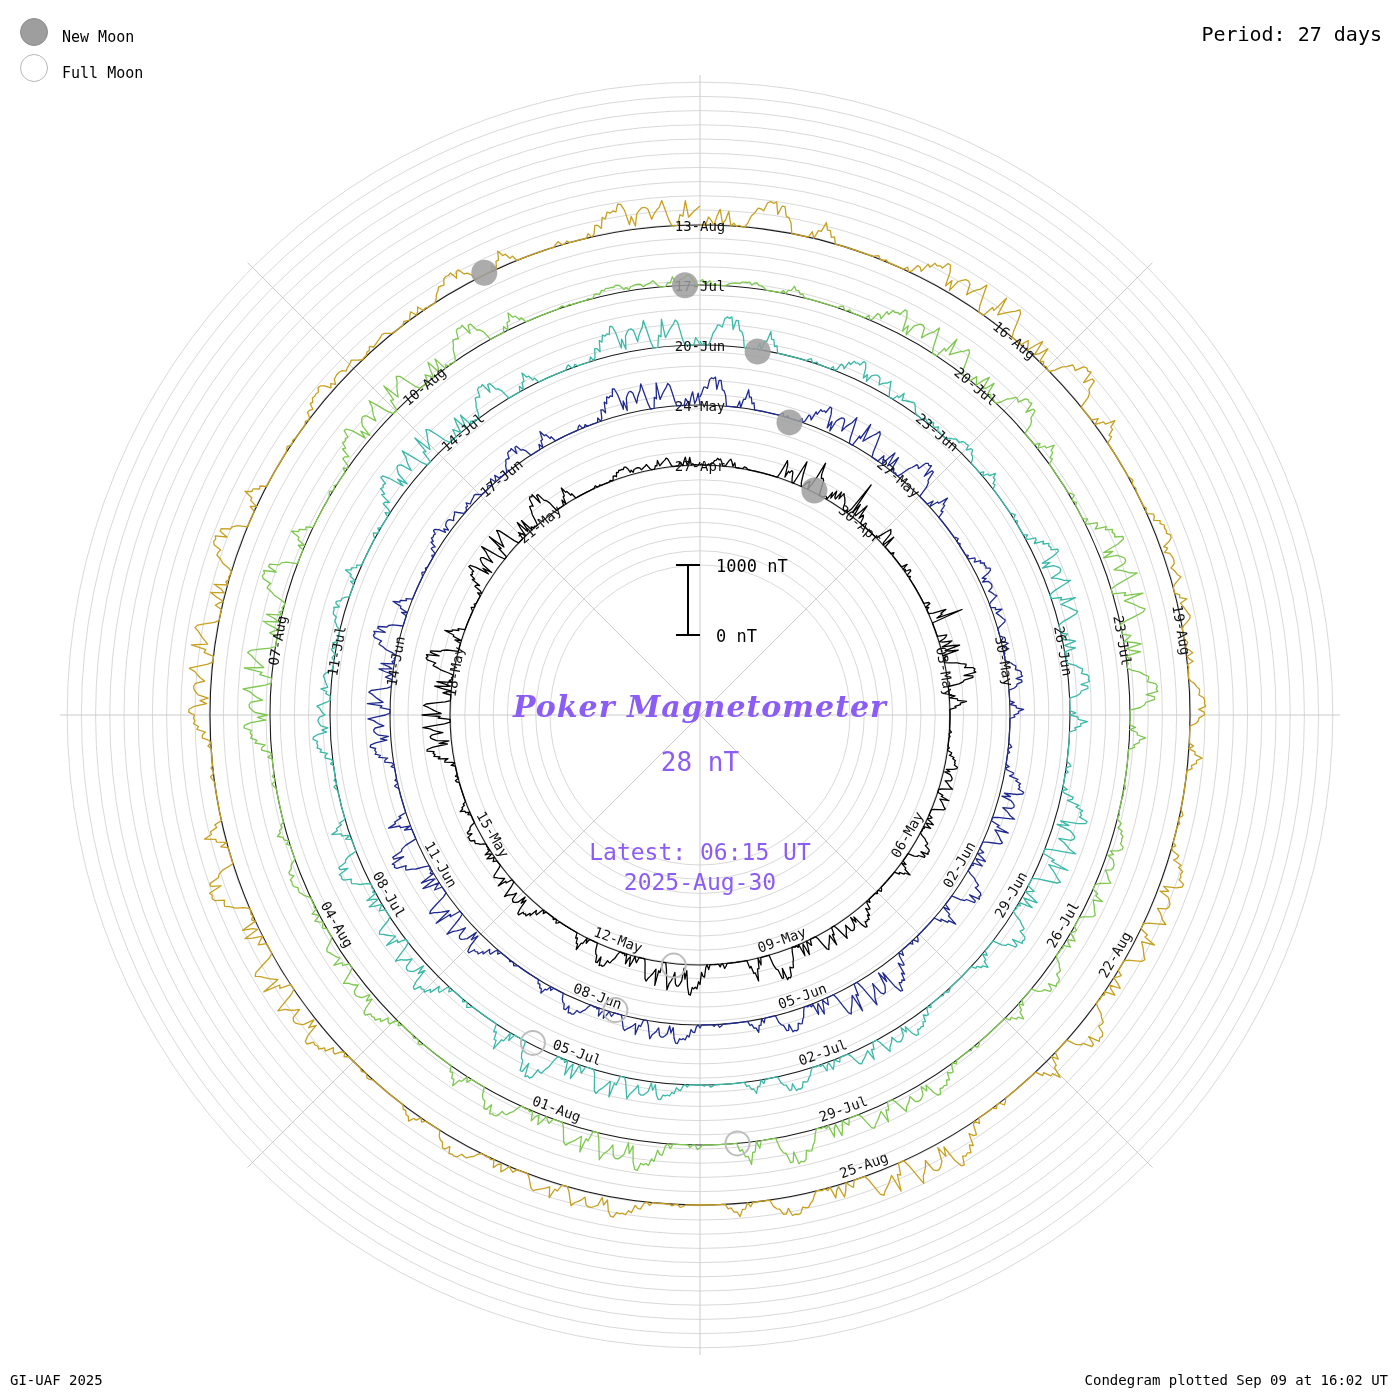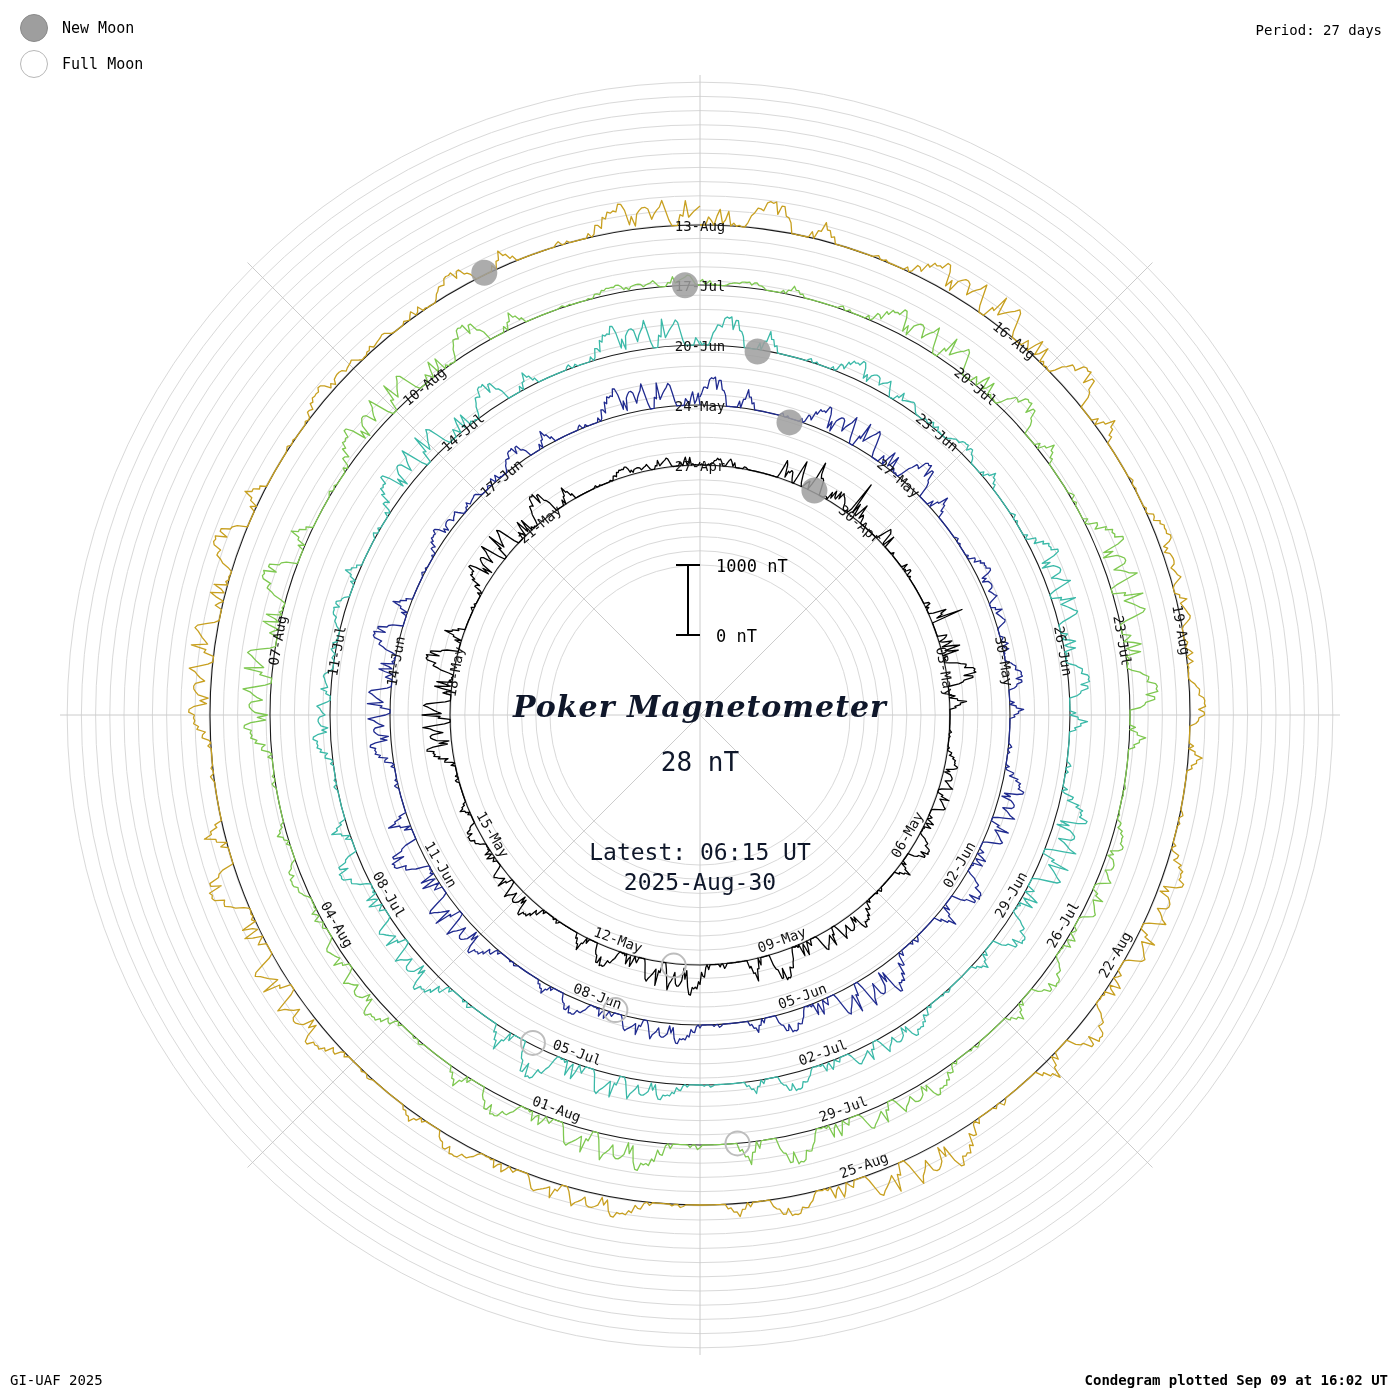--- a/index.html
+++ b/index.html
@@ -5,35 +5,35 @@
   html,body{margin:0;padding:0;}
   body{
     width:1400px;height:1400px;
     background:#ffffff;
     font-family:"DejaVu Sans Mono","Liberation Mono",monospace;
     color:#000;
     position:relative;
     overflow:hidden;
   }
   .legend{position:absolute;left:20px;top:10px;}
-  .legend-row{display:flex;align-items:center;height:36px;}
+  .legend-row{display:flex;align-items:flex-end;height:36px;}
   .moon{width:26px;height:26px;border-radius:50%;margin-right:14px;}
   .moon.new{background:#9e9e9e;border:1px solid #8a8a8a;}
   .moon.full{background:#ffffff;border:1.5px solid #b8b8b8;}
   .legend-label{font-size:15px;}
-  .period{position:absolute;right:18px;top:22px;font-size:14px;}
+  .period{position:absolute;right:18px;top:22px;font-size:20px;}
   .footer-left{position:absolute;left:10px;bottom:12px;font-size:14px;}
-  .footer-right{position:absolute;right:12px;bottom:12px;font-size:14px;font-weight:bold;}
+  .footer-right{position:absolute;right:12px;bottom:12px;font-size:14px;}
   #plot{position:absolute;left:0;top:0;width:1400px;height:1400px;}
   .center-block{
     position:absolute;
     left:0;right:0;
     top:690px;
     text-align:center;
-    color:#0f172a;
+    color:#8b5cf6;
     pointer-events:none;
   }
   .title-line{
     font-family:"DejaVu Serif","Liberation Serif",serif;
     font-style:italic;font-weight:bold;
     font-size:30px;line-height:34px;
     letter-spacing:1px;
   }
   .value-line{font-size:26px;margin-top:23px;}
   .latest{margin-top:60px;font-size:23px;line-height:30px;}

